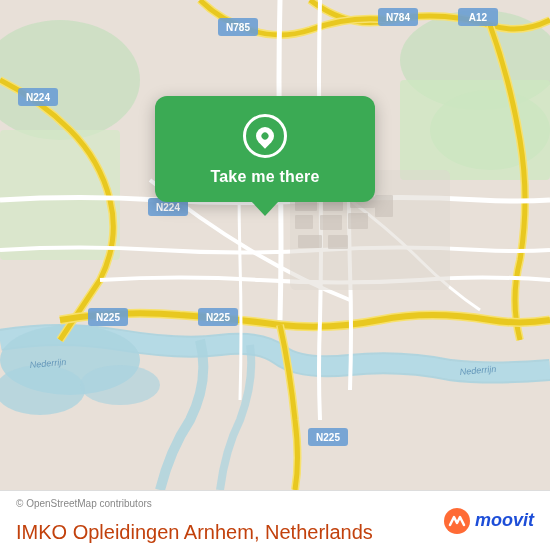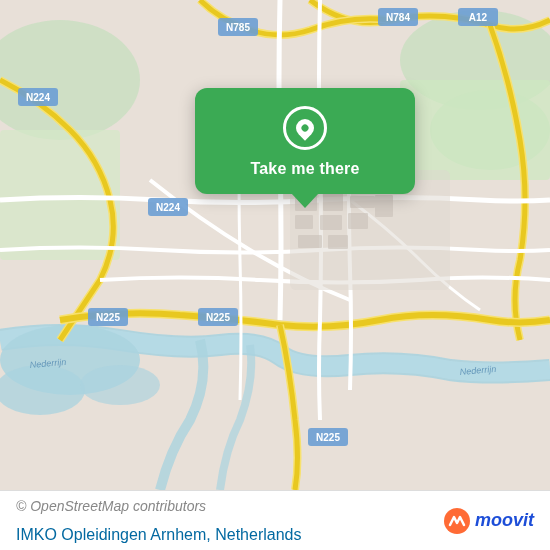--- a/index.html
+++ b/index.html
@@ -24,32 +24,31 @@
     .map-svg {
       width: 100%;
       height: 100%;
       position: absolute;
       top: 0; left: 0;
     }
 
     
     .popup-bubble {
       position: absolute;
-      top: 88px;
+      top: 96px;
       left: 155px;
       width: 220px;
       background: #3baa54;
       border-radius: 12px;
       display: flex;
       flex-direction: column;
       align-items: center;
       padding: 18px 18px 16px 18px;
       cursor: pointer;
       box-shadow: 0 4px 16px rgba(0,0,0,0.25);
-      margin-left: 40px;
     }
 
     .popup-bubble::after {
       content: '';
       position: absolute;
       bottom: -14px;
       left: 50%;
       transform: translateX(-50%);
       border-left: 14px solid transparent;
       border-right: 14px solid transparent;
@@ -106,29 +105,28 @@
       justify-content: space-between;
       padding: 0 16px;
     }
 
     .info-left {
       display: flex;
       flex-direction: column;
     }
 
     .copyright-text {
-      font-size: 14px;
+      font-size: 10px;
       color: #888;
       margin-bottom: 12px;
-      font-style: italic;
     }
 
     .location-name {
-      font-size: 16px;
-      color: #0369a1;
+      font-size: 20px;
+      color: #c2410c;
       font-weight: 500;
     }
 
     .moovit-logo {
       display: flex;
       align-items: center;
       gap: 4px;
     }
 
     .moovit-icon {

